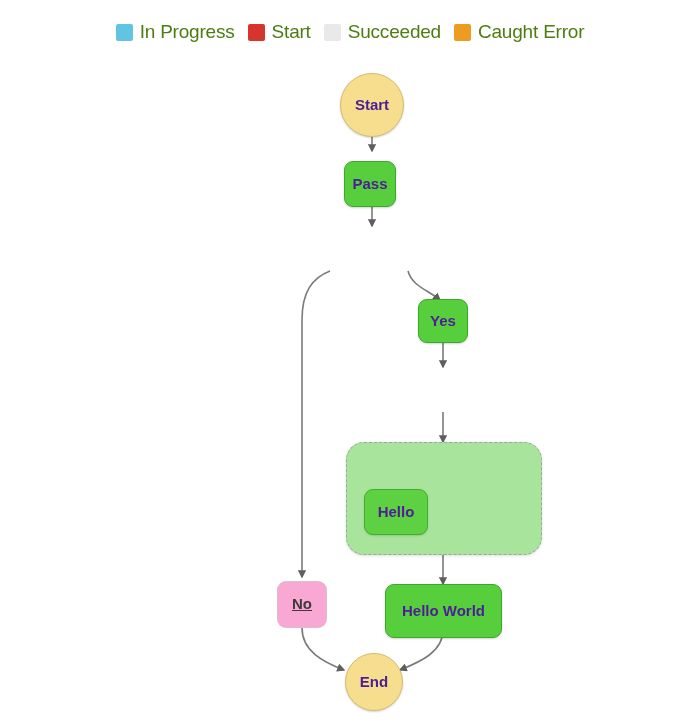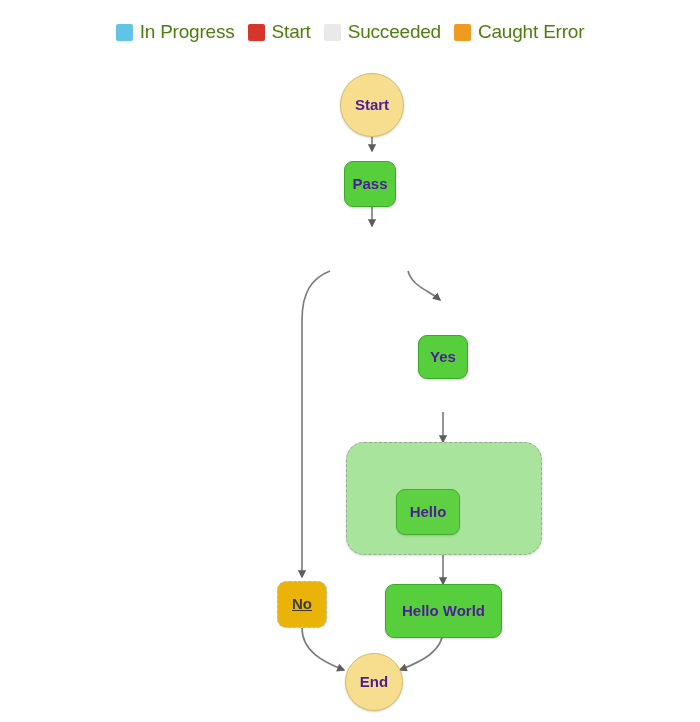--- a/index.html
+++ b/index.html
@@ -96,21 +96,21 @@
   
   .node.nested {
     background: #5ed143;
     border: 1.5px solid #47ab31;
     border-radius: 9px;
     box-shadow: 0 1px 2px rgba(0,0,0,0.15);
   }
 
   
   .node.notvisited {
-    background: #eab308;
+    background: #f9a8d4;
     border: 1.6px dashed #c9c9c9;
     border-radius: 9px;
     color: #3b3b3b;
     text-decoration: underline;
   }
 
   
   .parallel-box {
     position: absolute;
     box-sizing: border-box;
@@ -186,28 +186,28 @@
 
   <div class="node terminal" style="left:340px; top:73px; width:64px; height:64px;">
     <span>Start</span>
   </div>
 
   <div class="node succeeded" style="left:344px; top:161px; width:52px; height:46px;">
     <span>Pass</span>
   </div>
 
 
-  <div class="node succeeded" style="left:418px; top:299px; width:50px; height:44px;margin-top:36px;">
+  <div class="node succeeded" style="left:418px; top:299px; width:50px; height:44px;">
     <span>Yes</span>
   </div>
 
 
   <div class="parallel-box" style="left:346px; top:442px; width:196px; height:113px;"></div>
 
-  <div class="node nested" style="left:364px; top:489px; width:64px; height:46px;margin-left:32px;">
+  <div class="node nested" style="left:364px; top:489px; width:64px; height:46px;">
     <span>Hello</span>
   </div>
 
 
   <div class="node notvisited" style="left:277px; top:581px; width:50px; height:47px;">
     <span>No</span>
   </div>
 
   <div class="node succeeded" style="left:385px; top:584px; width:117px; height:54px;">
     <span>Hello World</span>

